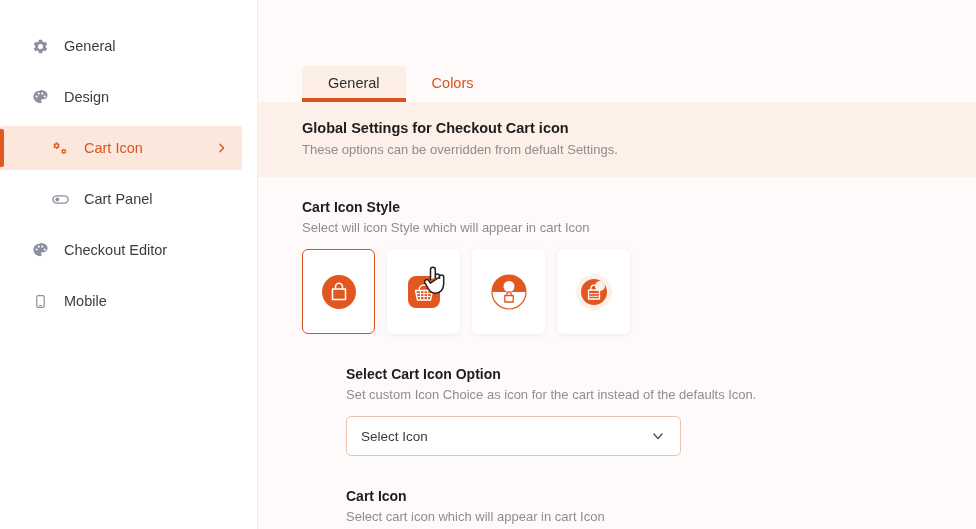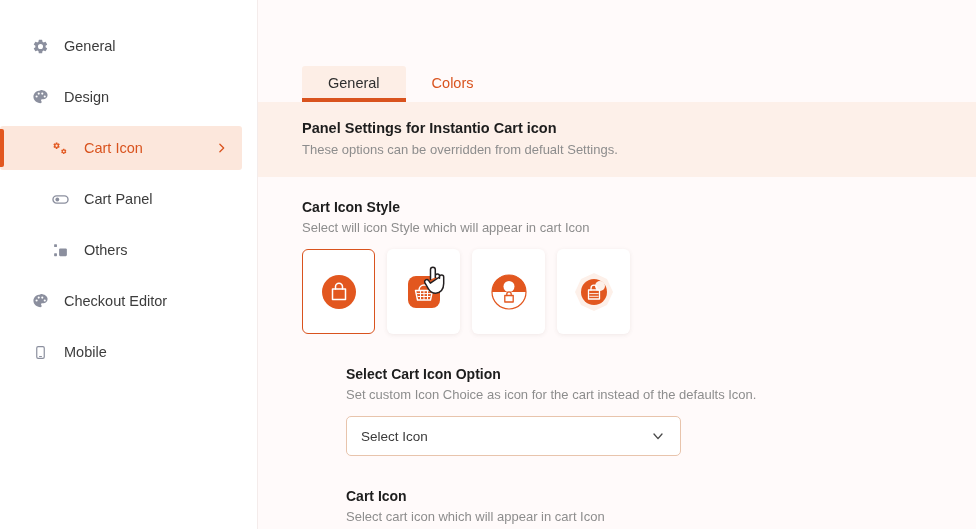--- a/index.html
+++ b/index.html
@@ -248,30 +248,20 @@
     <div class="nav-item sub">
       <span class="nav-ico">
         <svg width="19" height="19" viewBox="0 0 24 24" fill="none" stroke="currentColor" stroke-width="1.7">
           <rect x="2.5" y="7.5" width="19" height="9" rx="4.5"></rect>
           <circle cx="8" cy="12" r="2.4" fill="currentColor" stroke="none"></circle>
         </svg>
       </span>
       <span class="nav-label">Cart Panel</span>
     </div>
 
-    <div class="nav-item sub">
-      <span class="nav-ico">
-        <svg width="17" height="17" viewBox="0 0 24 24" fill="currentColor">
-          <rect x="3" y="3" width="4" height="4" rx="0.8"></rect>
-          <rect x="10" y="9" width="11" height="11" rx="1.6"></rect>
-          <rect x="3" y="16" width="4" height="4" rx="0.8"></rect>
-        </svg>
-      </span>
-      <span class="nav-label">Others</span>
-    </div>
 
     <div class="nav-item">
       <span class="nav-ico">
         <svg width="17" height="17" viewBox="0 0 24 24" fill="currentColor">
           <path d="M12 2C6.49 2 2 6.04 2 11c0 4.96 4.49 9 10 9 .92 0 1.67-.75 1.67-1.67 0-.43-.17-.82-.44-1.11a1.65 1.65 0 01-.43-1.11c0-.92.75-1.67 1.67-1.67H16c3.31 0 6-2.69 6-6 0-3.87-4.49-7-10-7h0zM6.5 12a1.5 1.5 0 110-3 1.5 1.5 0 010 3zm3-4a1.5 1.5 0 110-3 1.5 1.5 0 010 3zm5 0a1.5 1.5 0 110-3 1.5 1.5 0 010 3zm3.5 4a1.5 1.5 0 110-3 1.5 1.5 0 010 3z"></path>
         </svg>
       </span>
       <span class="nav-label">Checkout Editor</span>
     </div>
 
@@ -288,21 +278,21 @@
   </nav>
 
   <section class="main">
 
     <div class="tabs">
       <div class="tab active">General</div>
       <div class="tab">Colors</div>
     </div>
 
     <div class="banner">
-      <div class="banner-title">Panel Settings for Instantio Cart icon</div>
+      <div class="banner-title">Global Settings for Checkout Cart icon</div>
       <div class="banner-sub">These options can be overridden from defualt Settings.</div>
     </div>
 
     <div class="content">
 
       <div>
         <div class="section-title">Cart Icon Style</div>
         <div class="section-sub">Select will icon Style which will appear in cart Icon</div>
 
         <div class="style-cards">

